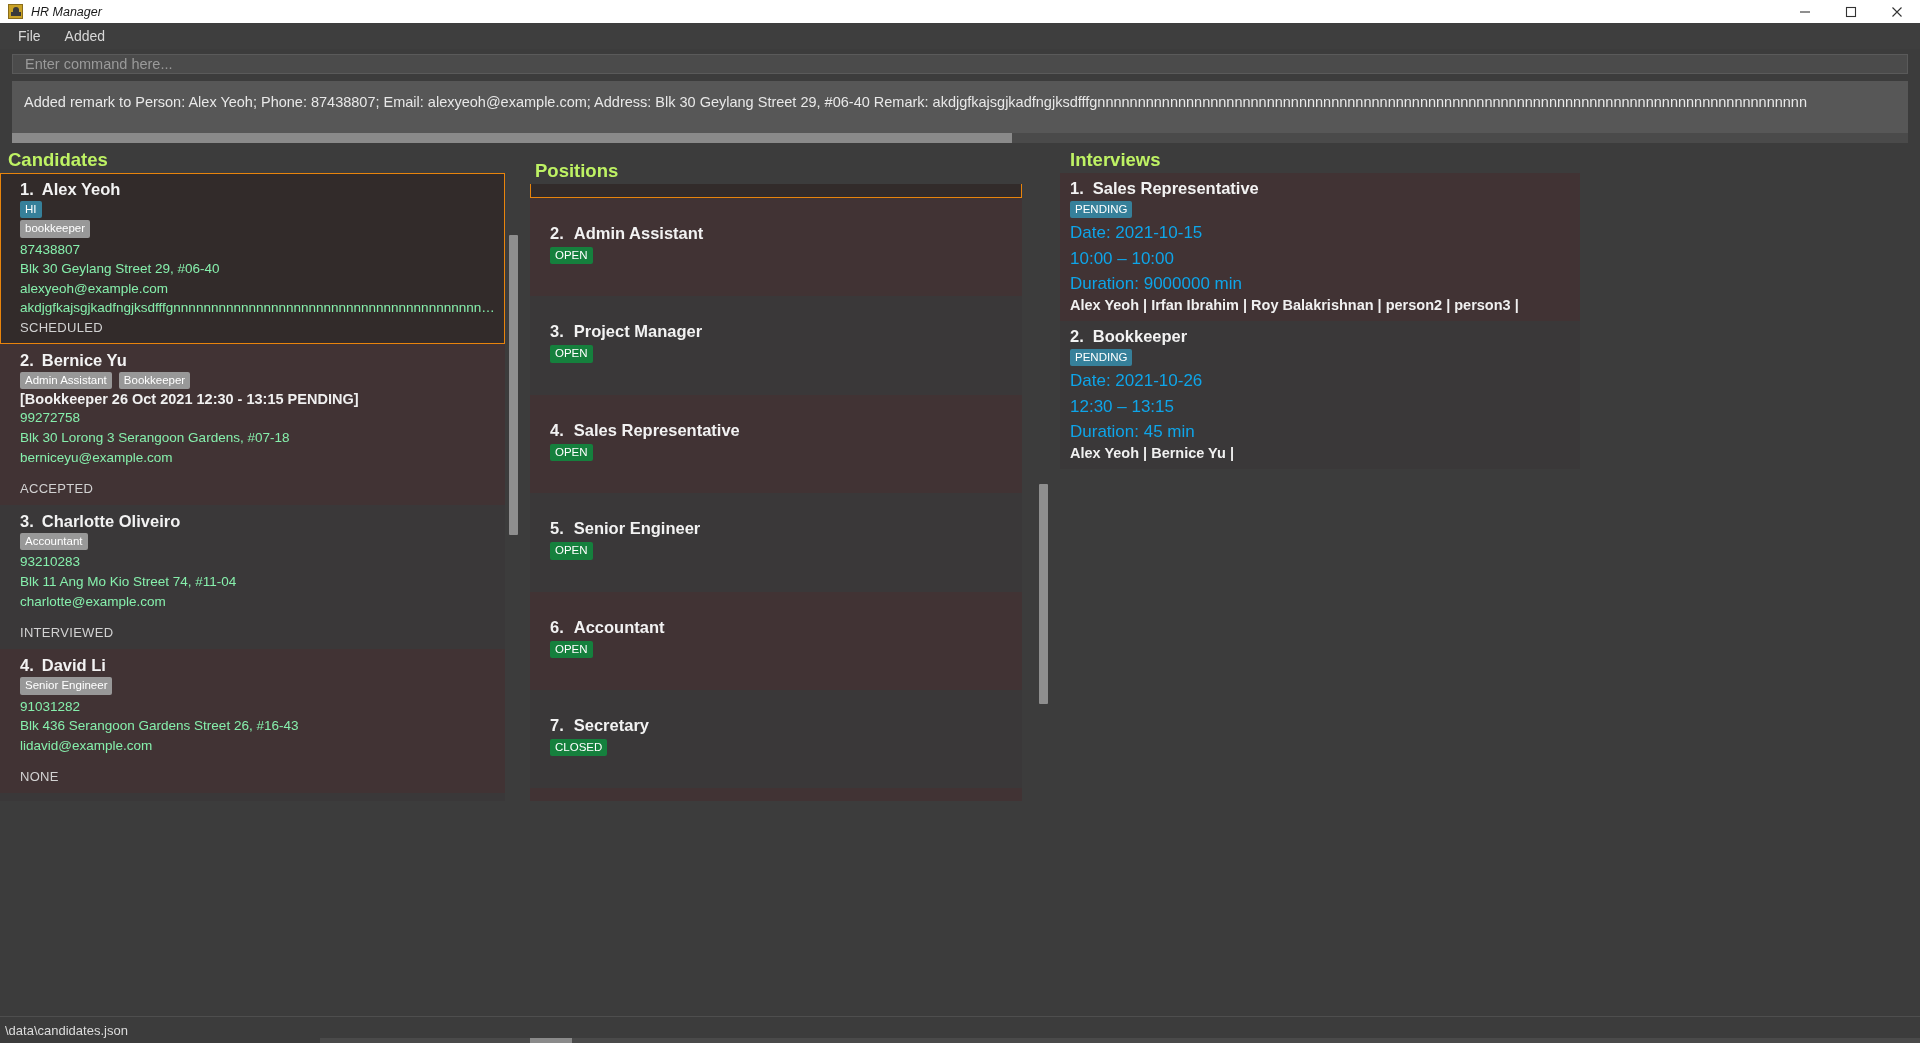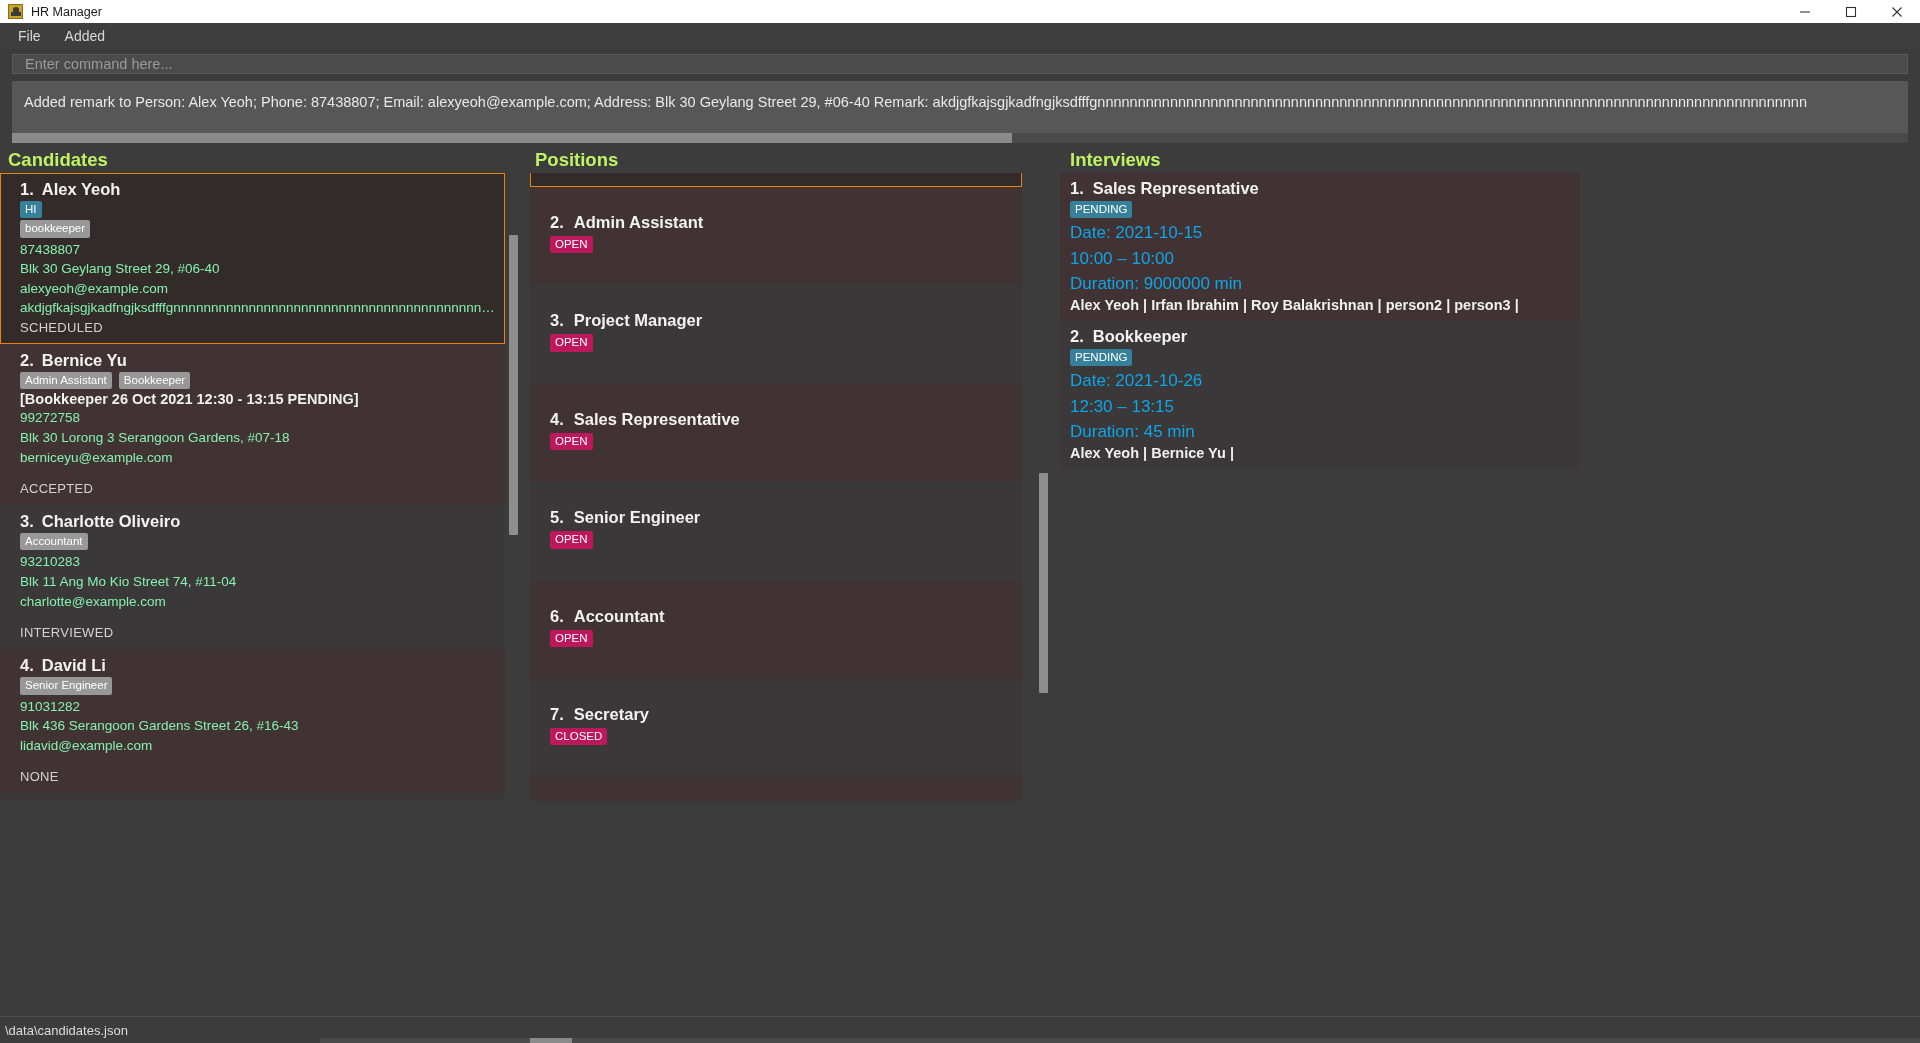--- a/index.html
+++ b/index.html
@@ -29,20 +29,21 @@
     background: #3a3a3a; border-radius: 50% 50% 0 0;
   }
   .app-icon::before {
     content: ""; position: absolute;
     left: 2px; bottom: 2px; width: 10px; height: 4px;
     background: #3a3a3a;
   }
   .titlebar-title {
     font-size: 12.5px; color: #1a1a1a;
     font-family: "Liberation Sans", sans-serif;
+    font-style: italic;
   }
   .win-controls { position: absolute; right: 0; top: 0; height: 23px; display: flex; }
   .win-btn {
     width: 46px; height: 23px;
     display: flex; align-items: center; justify-content: center;
     color: #333;
   }
   .win-btn svg { display: block; }
 
   
@@ -96,21 +97,21 @@
     height: 652px;
     padding: 0 0 0 0;
     margin-top: 6px;
     background: #3c3c3c;
   }
   .panel {
     position: relative;
     display: flex; flex-direction: column;
   }
   .panel-candidates { width: 520px; margin-left: 0; }
-  .panel-positions  { width: 520px; margin-left: 10px; }
+  .panel-positions  { width: 520px; margin-left: 10px; margin-top: 11px; }
   .panel-interviews { width: 520px; margin-left: 10px; }
 
   .panel-title {
     font-size: 18.5px; font-weight: bold;
     color: #bef264;
     padding: 0 0 2px 8px;
   }
   .panel-title-pos { padding-left: 5px; }
   .panel-title-int { padding-left: 10px; }
 
@@ -179,21 +180,21 @@
     padding: 26px 10px 32px 20px;
   }
   .pcard.odd  { background: #413334; }
   .pcard.even { background: #3a3839; }
   .pcard-head {
     font-size: 16.5px; font-weight: bold; color: #f2f2f2;
     display: flex; align-items: baseline; gap: 10px;
   }
   .pbadge {
     display: inline-block;
-    font-size: 11.5px; color: #ffffff; background: #be185d;
+    font-size: 11.5px; color: #ffffff; background: #15803d;
     padding: 1px 5px 2px 5px; border-radius: 2px;
     margin-top: 4px; line-height: 1.25;
   }
   .sel-sliver {
     background: #322b2a;
     border: 1px solid #e8840c;
     border-top: none;
     height: 14px;
   }
 

